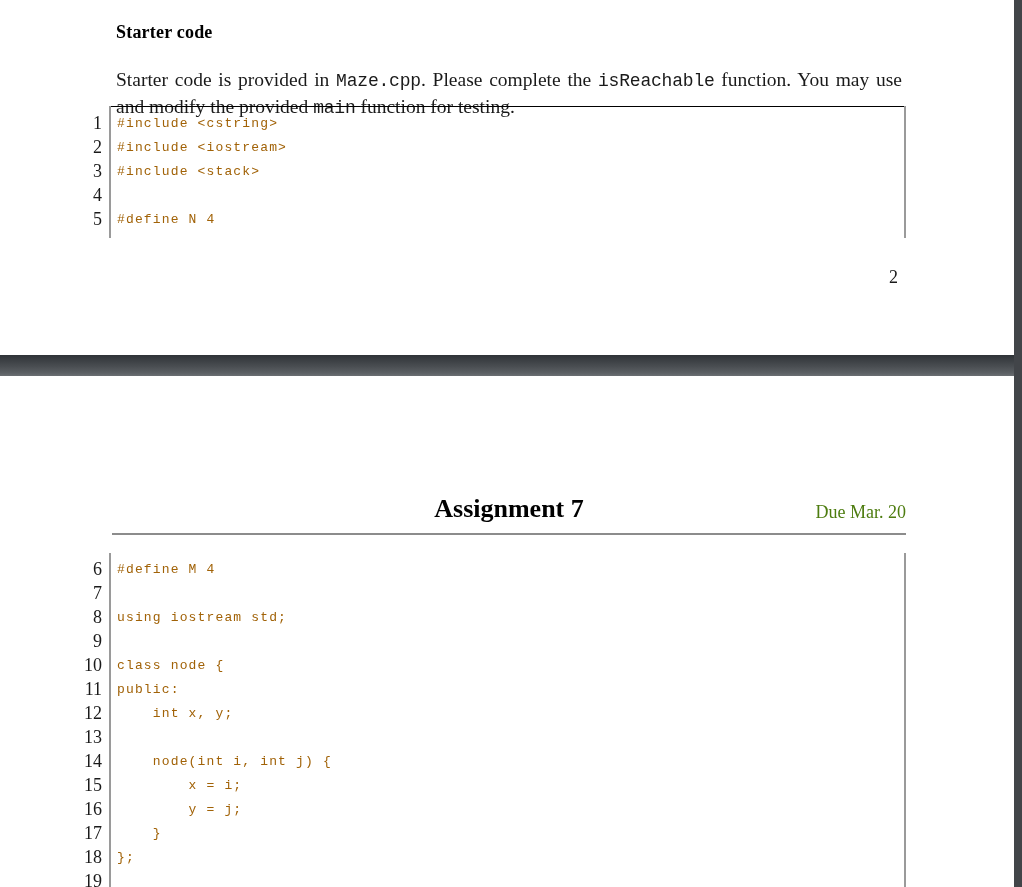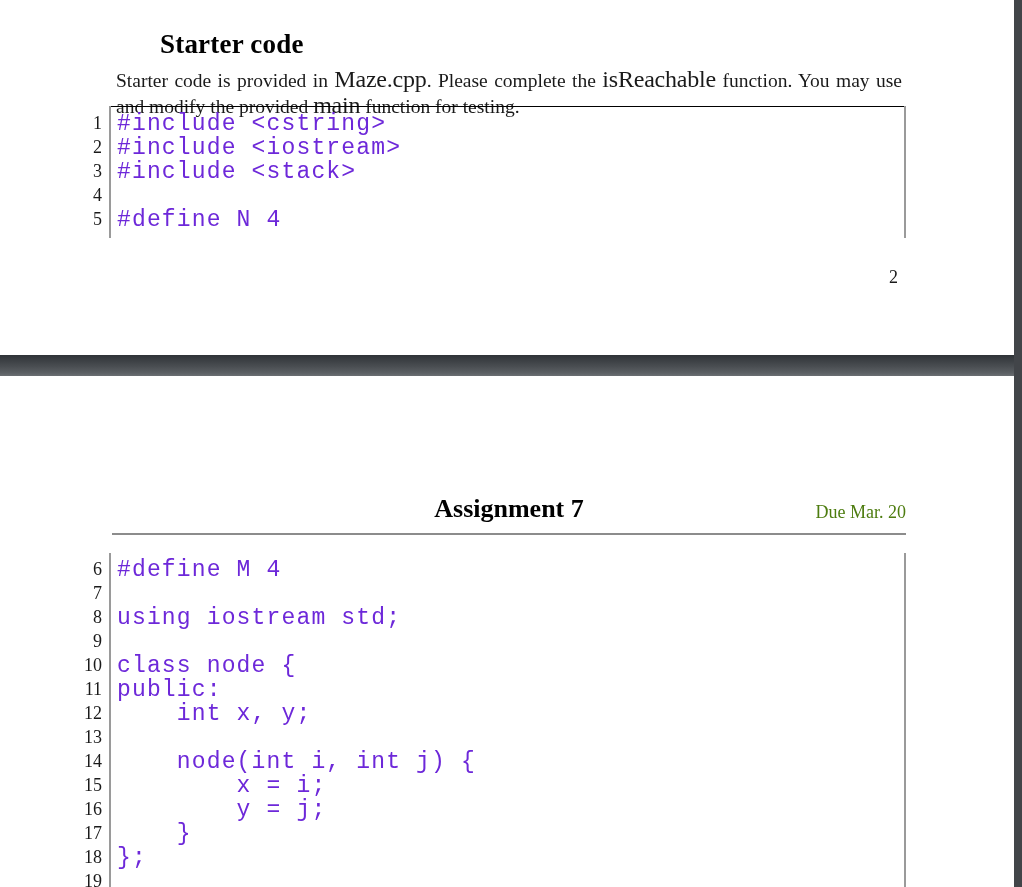--- a/index.html
+++ b/index.html
@@ -49,35 +49,34 @@
     height: 21px;
     background: linear-gradient(to bottom,
         #2f3337 0%, #3a3e42 22%, #4a4e52 55%, #5b5f63 85%, #6a6e72 100%);
   }
 
   
   .section-title {
     position: absolute;
     font-family: "Liberation Serif", "DejaVu Serif", serif;
     font-weight: bold;
-    font-size: 27px;
+    font-size: 18px;
     letter-spacing: 0.2px;
     color: #000;
-    margin-left: 44px;
   }
   .body-par {
     position: absolute;
     font-size: 19.5px;
     line-height: 25px;
     color: #1a1a1a;
     text-align: justify;
   }
   .tt {
-    font-family: Liberation Serif, serif;
-    font-size: 24px;
+    font-family: Liberation Mono, monospace;
+    font-size: 18px;
     letter-spacing: -0.2px;
   }
 
   
   .runhead {
     position: absolute;
     left: 112px;
     width: 794px;
   }
   .runhead-title {
@@ -157,24 +156,24 @@
     top: 1px;
     text-align: right;
     font-family: "Liberation Serif", "DejaVu Serif", serif;
     font-size: 18px;
     color: #1a1a1a;
   }
   .codetext {
     position: absolute;
     left: 37px;
     top: 0;
-    font-size: 23px;
+    font-size: 13px;
     line-height: 24px;
     letter-spacing: 1.15px;
-    color: #6d28d9;
+    color: #a16207;
   }
 </style>
 </head>
 <body>
 
 <div id="viewer">
 
   <div class="page" id="page-1">
 
     <h2 class="section-title" style="left:116px; top:307px;">Starter code</h2>

